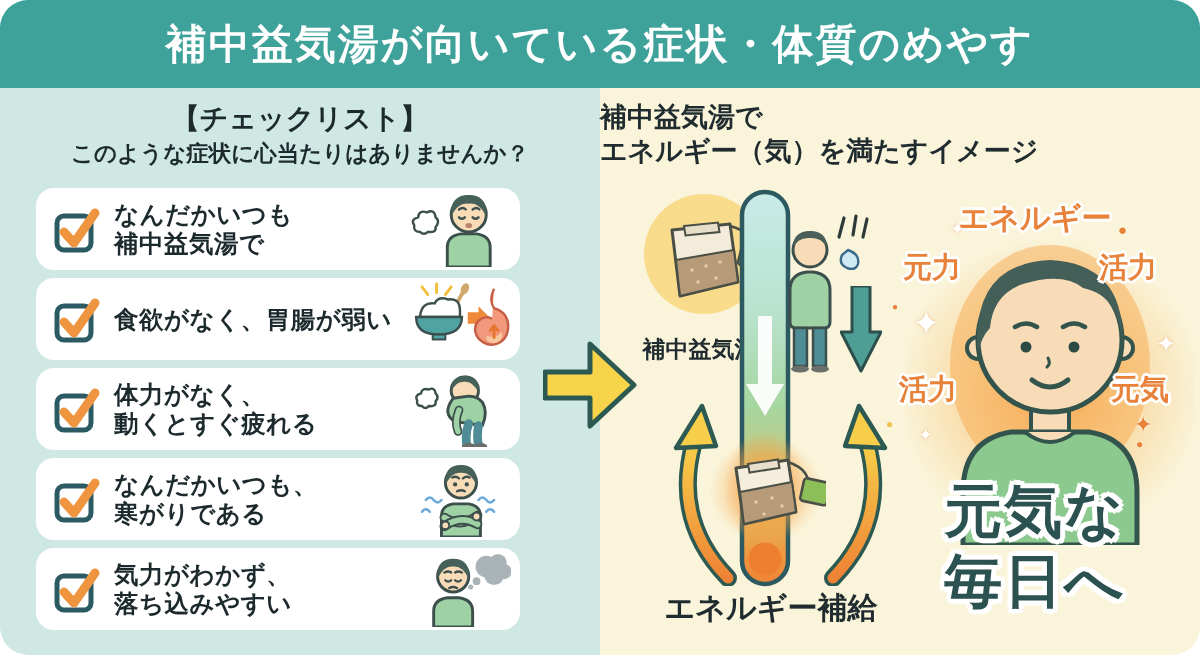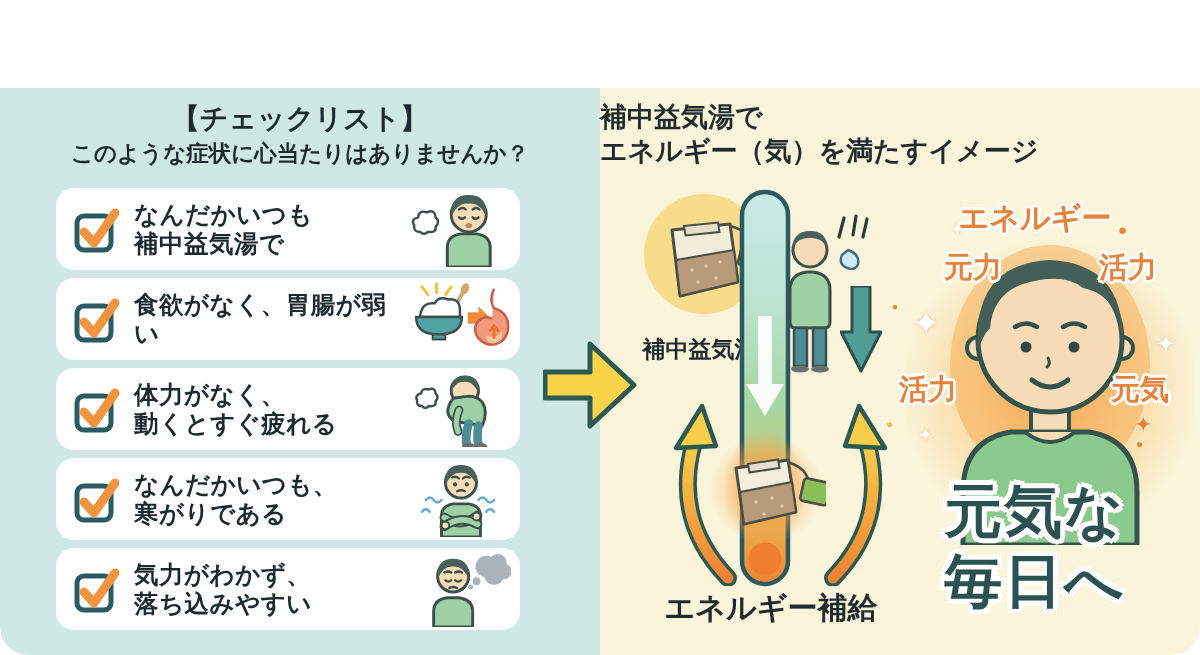--- a/index.html
+++ b/index.html
@@ -14,55 +14,58 @@
   
   .panel-left{position:absolute;left:0;top:88px;width:600px;height:567px;background:#CFE8E3;}
   .panel-right{position:absolute;left:600px;top:88px;width:600px;height:567px;background:#FAF4DA;}
 
   
   .checklist-header{position:absolute;left:0;top:12px;width:600px;text-align:center;color:#1D2A2D;}
   .checklist-heading{font-size:28px;font-weight:800;}
   .checklist-subheading{font-size:22.5px;font-weight:800;}
   .cards{position:absolute;left:36px;top:100px;width:484px;}
   .card{display:flex;align-items:center;height:82px;margin-bottom:8px;background:#ffffff;
-        border-radius:18px;padding:0 8px 0 14px;box-sizing:border-box;margin-left:20px;}
+        border-radius:18px;padding:0 8px 0 14px;box-sizing:border-box;}
   .card-icon{flex:none;width:52px;height:52px;}
   .card-text{flex:1;margin-left:12px;font-size:24.5px;font-weight:800;line-height:29px;color:#1D2A2D;letter-spacing:.5px;}
   .card-art{flex:none;width:106px;height:76px;display:flex;align-items:center;justify-content:center;}
 
   
   .mid-arrow{position:absolute;left:543px;top:332px;z-index:6;}
 
   
   .rp-title{position:absolute;left:0;top:12px;width:600px;color:#1F2B2E;
             font-size:27px;font-weight:800;line-height:34px;}
   .abs{position:absolute;}
   .teabag-label{left:8px;top:246px;width:184px;text-align:center;font-size:23px;font-weight:800;color:#1F2B2E;}
   .supply-label{left:36px;top:500px;width:270px;text-align:center;font-size:30px;font-weight:800;color:#1F2B2E;z-index:5;}
   .energy-word{color:#E8823A;font-weight:800;text-align:center;z-index:4;
      text-shadow:-2px -2px 0 #FFF,2px -2px 0 #FFF,-2px 2px 0 #FFF,2px 2px 0 #FFF,0 -3px 0 #FFF,0 3px 0 #FFF,-3px 0 0 #FFF,3px 0 0 #FFF;}
   .ew0{left:350px;top:110px;width:170px;font-size:30px;}
-  .ew1{left:262px;top:160px;width:140px;font-size:29px;text-align:right;}
+  .ew1{left:262px;top:160px;width:140px;font-size:29px;}
   .ew2{left:458px;top:160px;width:140px;font-size:29px;}
   .ew3{left:258px;top:282px;width:140px;font-size:29px;}
   .ew4{left:470px;top:282px;width:140px;font-size:29px;}
   .closing{left:322px;top:388px;width:226px;text-align:center;z-index:5;color:#2B5151;
      font-size:58px;font-weight:900;line-height:70px;letter-spacing:2px;
      text-shadow:-4px -4px 0 #FFF,4px -4px 0 #FFF,-4px 4px 0 #FFF,4px 4px 0 #FFF,0 -5px 0 #FFF,0 5px 0 #FFF,-5px 0 0 #FFF,5px 0 0 #FFF;}
   .spark{z-index:4;line-height:1;text-shadow:0 0 4px rgba(255,255,255,.9);}
   .spark.white{color:#FFFFFF;text-shadow:0 0 3px rgba(232,130,58,.55);}
   .spark.orange{color:#E8823A;text-shadow:0 0 3px #FFF;}
   .dot{z-index:4;line-height:1;color:#E8823A;}
   .dot.yellow{color:#EFC14A;}
 </style>
 </head>
 <body>
 
 <div class="poster">
 
+  <div class="banner">
+    <h1>補中益気湯が向いている症状・体質のめやす</h1>
+  </div>
 
   <div class="panel-left">
     <div class="checklist-header">
       <div class="checklist-heading">【チェックリスト】</div>
       <div class="checklist-subheading">このような症状に心当たりはありませんか？</div>
     </div>
 
     <div class="cards">
 
       <div class="card">

